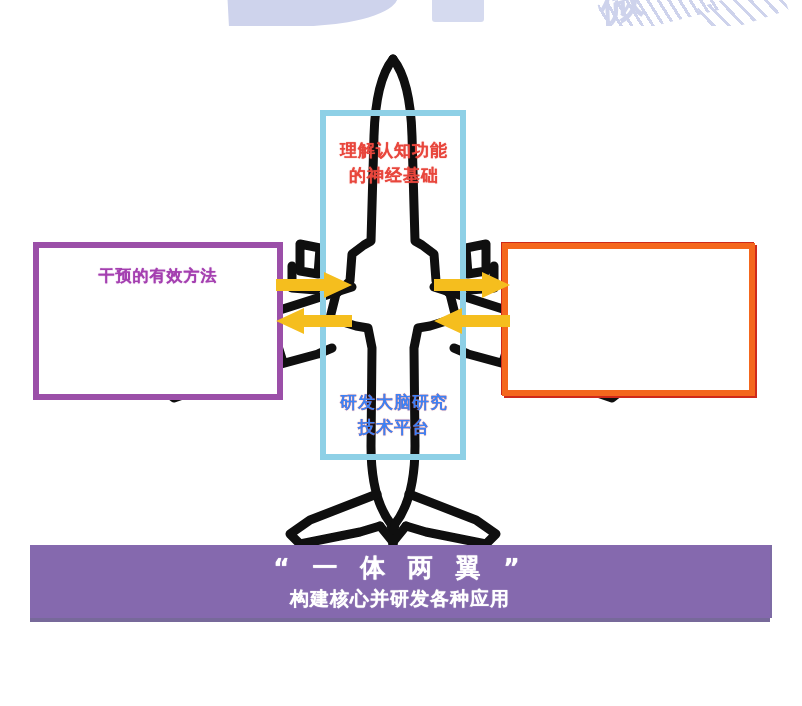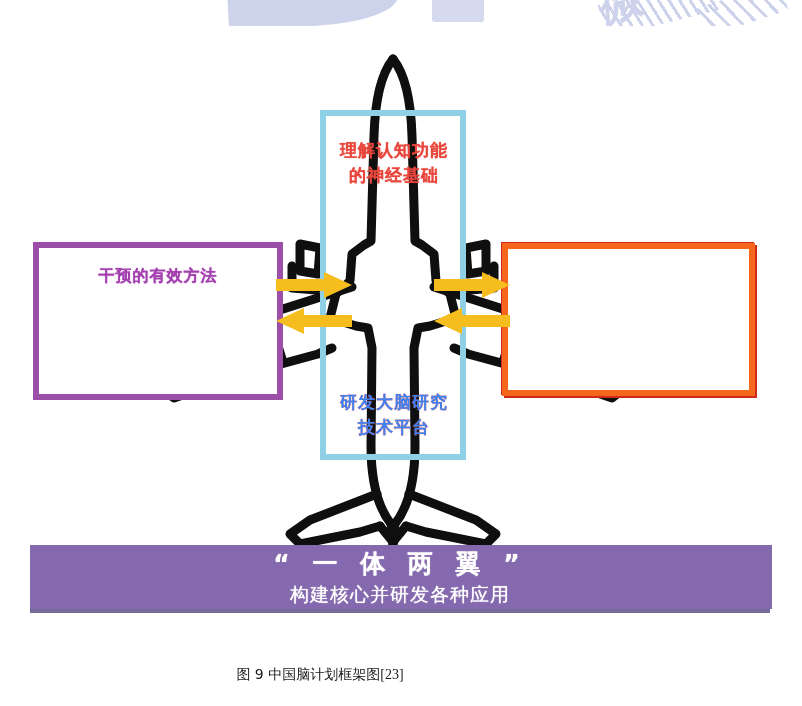--- a/index.html
+++ b/index.html
@@ -154,40 +154,40 @@
 
   
   .arrow {
     position: absolute;
   }
 
   
   #banner {
     position: absolute;
     left: 30px; top: 519px;
-    width: 740px; height: 64px;
+    width: 740px; height: 73px;
     background: #8569ae;
     box-shadow: 0 4px 0 0 #77699a, 2px 0 0 0 #7e6ca5;
     display: flex;
     flex-direction: column;
     align-items: center;
     justify-content: center;
     color: #ffffff;
   }
   #banner-title {
     font-size: 25px;
     font-weight: bold;
     letter-spacing: 7px;
     font-family: "DejaVu Sans", "Liberation Sans", sans-serif;
     text-shadow: 0 0 1px #ffffff;
     margin-bottom: 2px;
   }
   #banner-sub {
     font-size: 19px;
-    font-weight: normal;
+    font-weight: bold;
     letter-spacing: 1px;
     font-family: "DejaVu Sans", "Liberation Sans", sans-serif;
     text-shadow: 0 0 1px #ffffff;
   }
 
   
   #caption {
     position: absolute;
     left: 0; top: 666px;
     width: 640px;
@@ -324,18 +324,15 @@
     <svg class="arrow" style="left:434px; top:282px; width:76px; height:26px;" viewBox="0 0 76 26">
       <polygon points="76,7 28,7 28,0 0,13 28,26 28,19 76,19" fill="#f5be1e"></polygon>
     </svg>
 
     <div id="banner">
       <div id="banner-title">“ 一 体 两 翼 ”</div>
       <div id="banner-sub">构建核心并研发各种应用</div>
     </div>
   </div>
 
-  <div id="caption">
-    <span>图 9 中国脑计划框架图</span><span class="ref">[23]</span>
-  </div>
 
 
 </div>
 
 </body></html>

